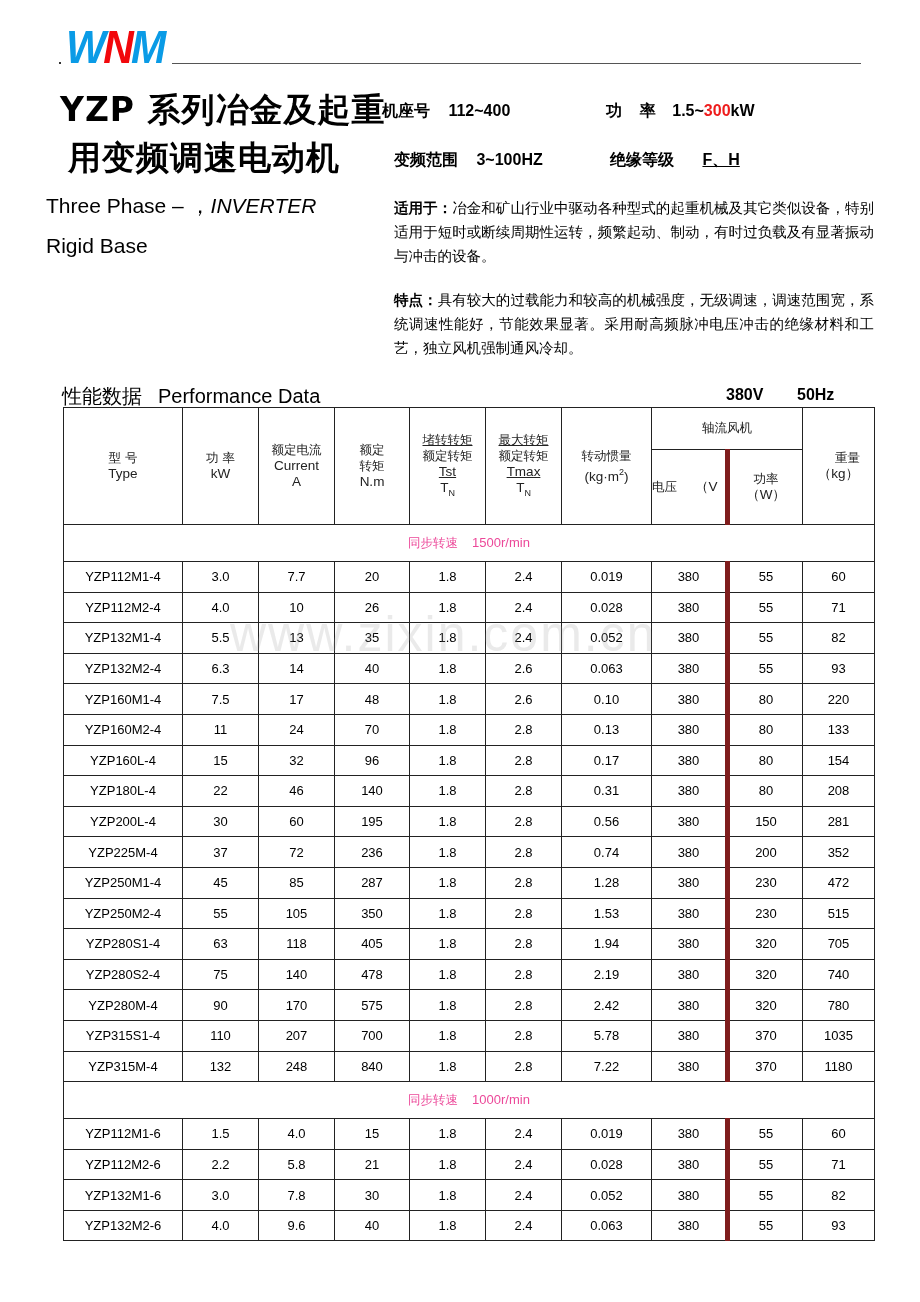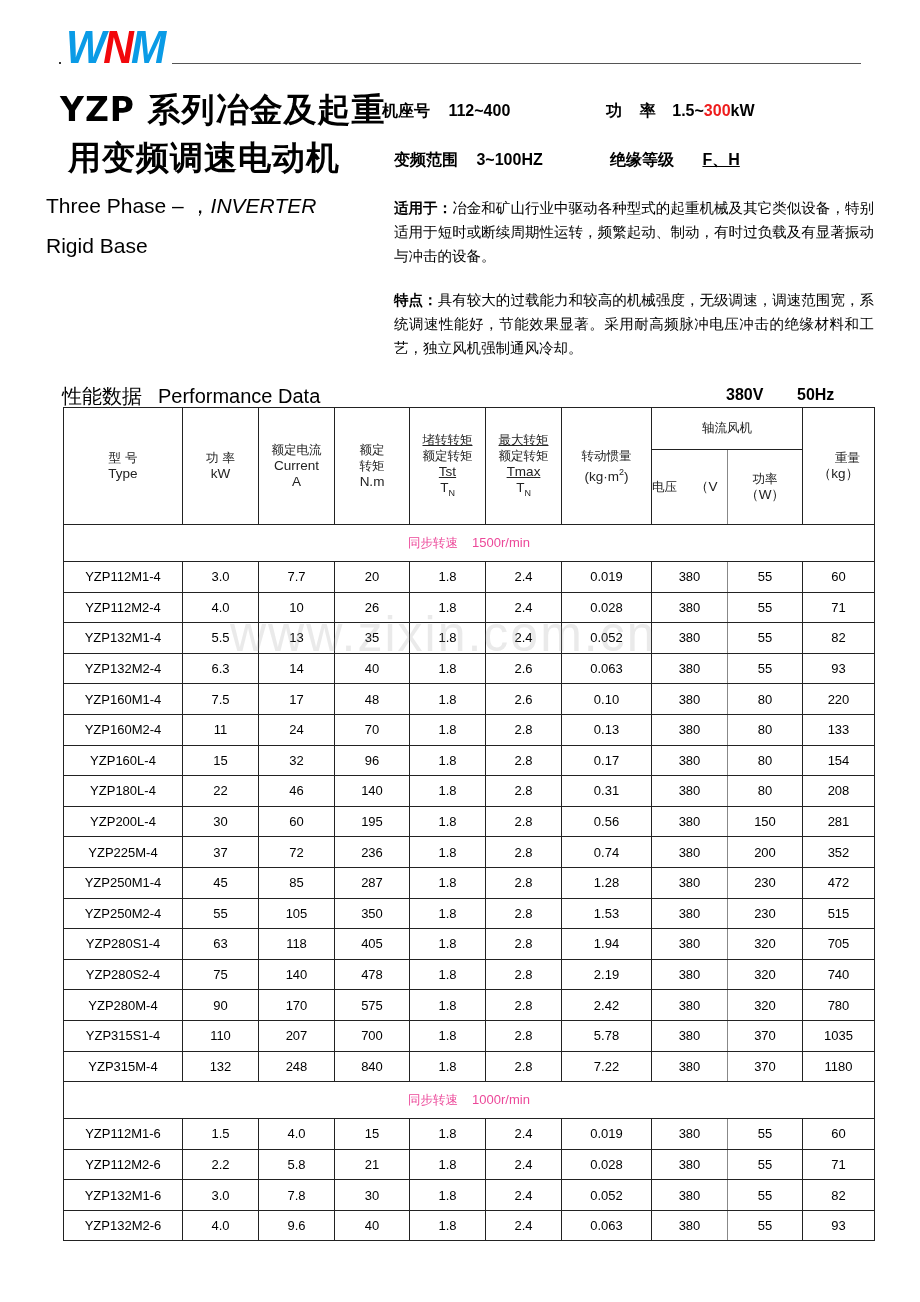--- a/index.html
+++ b/index.html
@@ -31,21 +31,21 @@
   .para .lead { font-weight: bold; }
 
   .perf-title { position: absolute; left: 62px; top: 383px; font-size: 20px; }
   .perf-title .en { margin-left: 16px; }
   .perf-meta { position: absolute; top: 386px; font-weight: bold; font-size: 16px; }
 
   table.perf { position: absolute; left: 63px; top: 407px; width: 811px;
                border-collapse: collapse; table-layout: fixed; font-size: 13px; }
   table.perf td { border: 1.5px solid #222; text-align: center; vertical-align: middle;
                   padding: 0; height: 29.6px; }
-  table.perf td.thin-l { border-left: 1px solid #7f1d1d; }
+  table.perf td.thin-l { border-left: 5px solid #7f1d1d; }
   table.perf td.thin-r { border-right: 1px solid #888; }
   .hd { font-family: "DejaVu Sans", sans-serif; font-size: 12.5px; line-height: 16px; color:#222; }
   .hd .en { font-family: "Liberation Sans", sans-serif; font-size: 13.5px; }
   .hd .ul { text-decoration: underline; }
   .sub { font-size: 9px; vertical-align: sub; }
   .sup { font-size: 9px; vertical-align: super; }
   .section-row td { height: 36px !important; font-family: "DejaVu Sans", sans-serif; font-size: 12.5px; color:#ec4899; }
   .section-row td .en { font-family: "Liberation Sans", sans-serif; font-size: 13px; margin-left: 14px; }
 
   .watermark { position: absolute; left: 230px; top: 605px; font-size: 50px; color: rgba(160,160,160,0.22);

